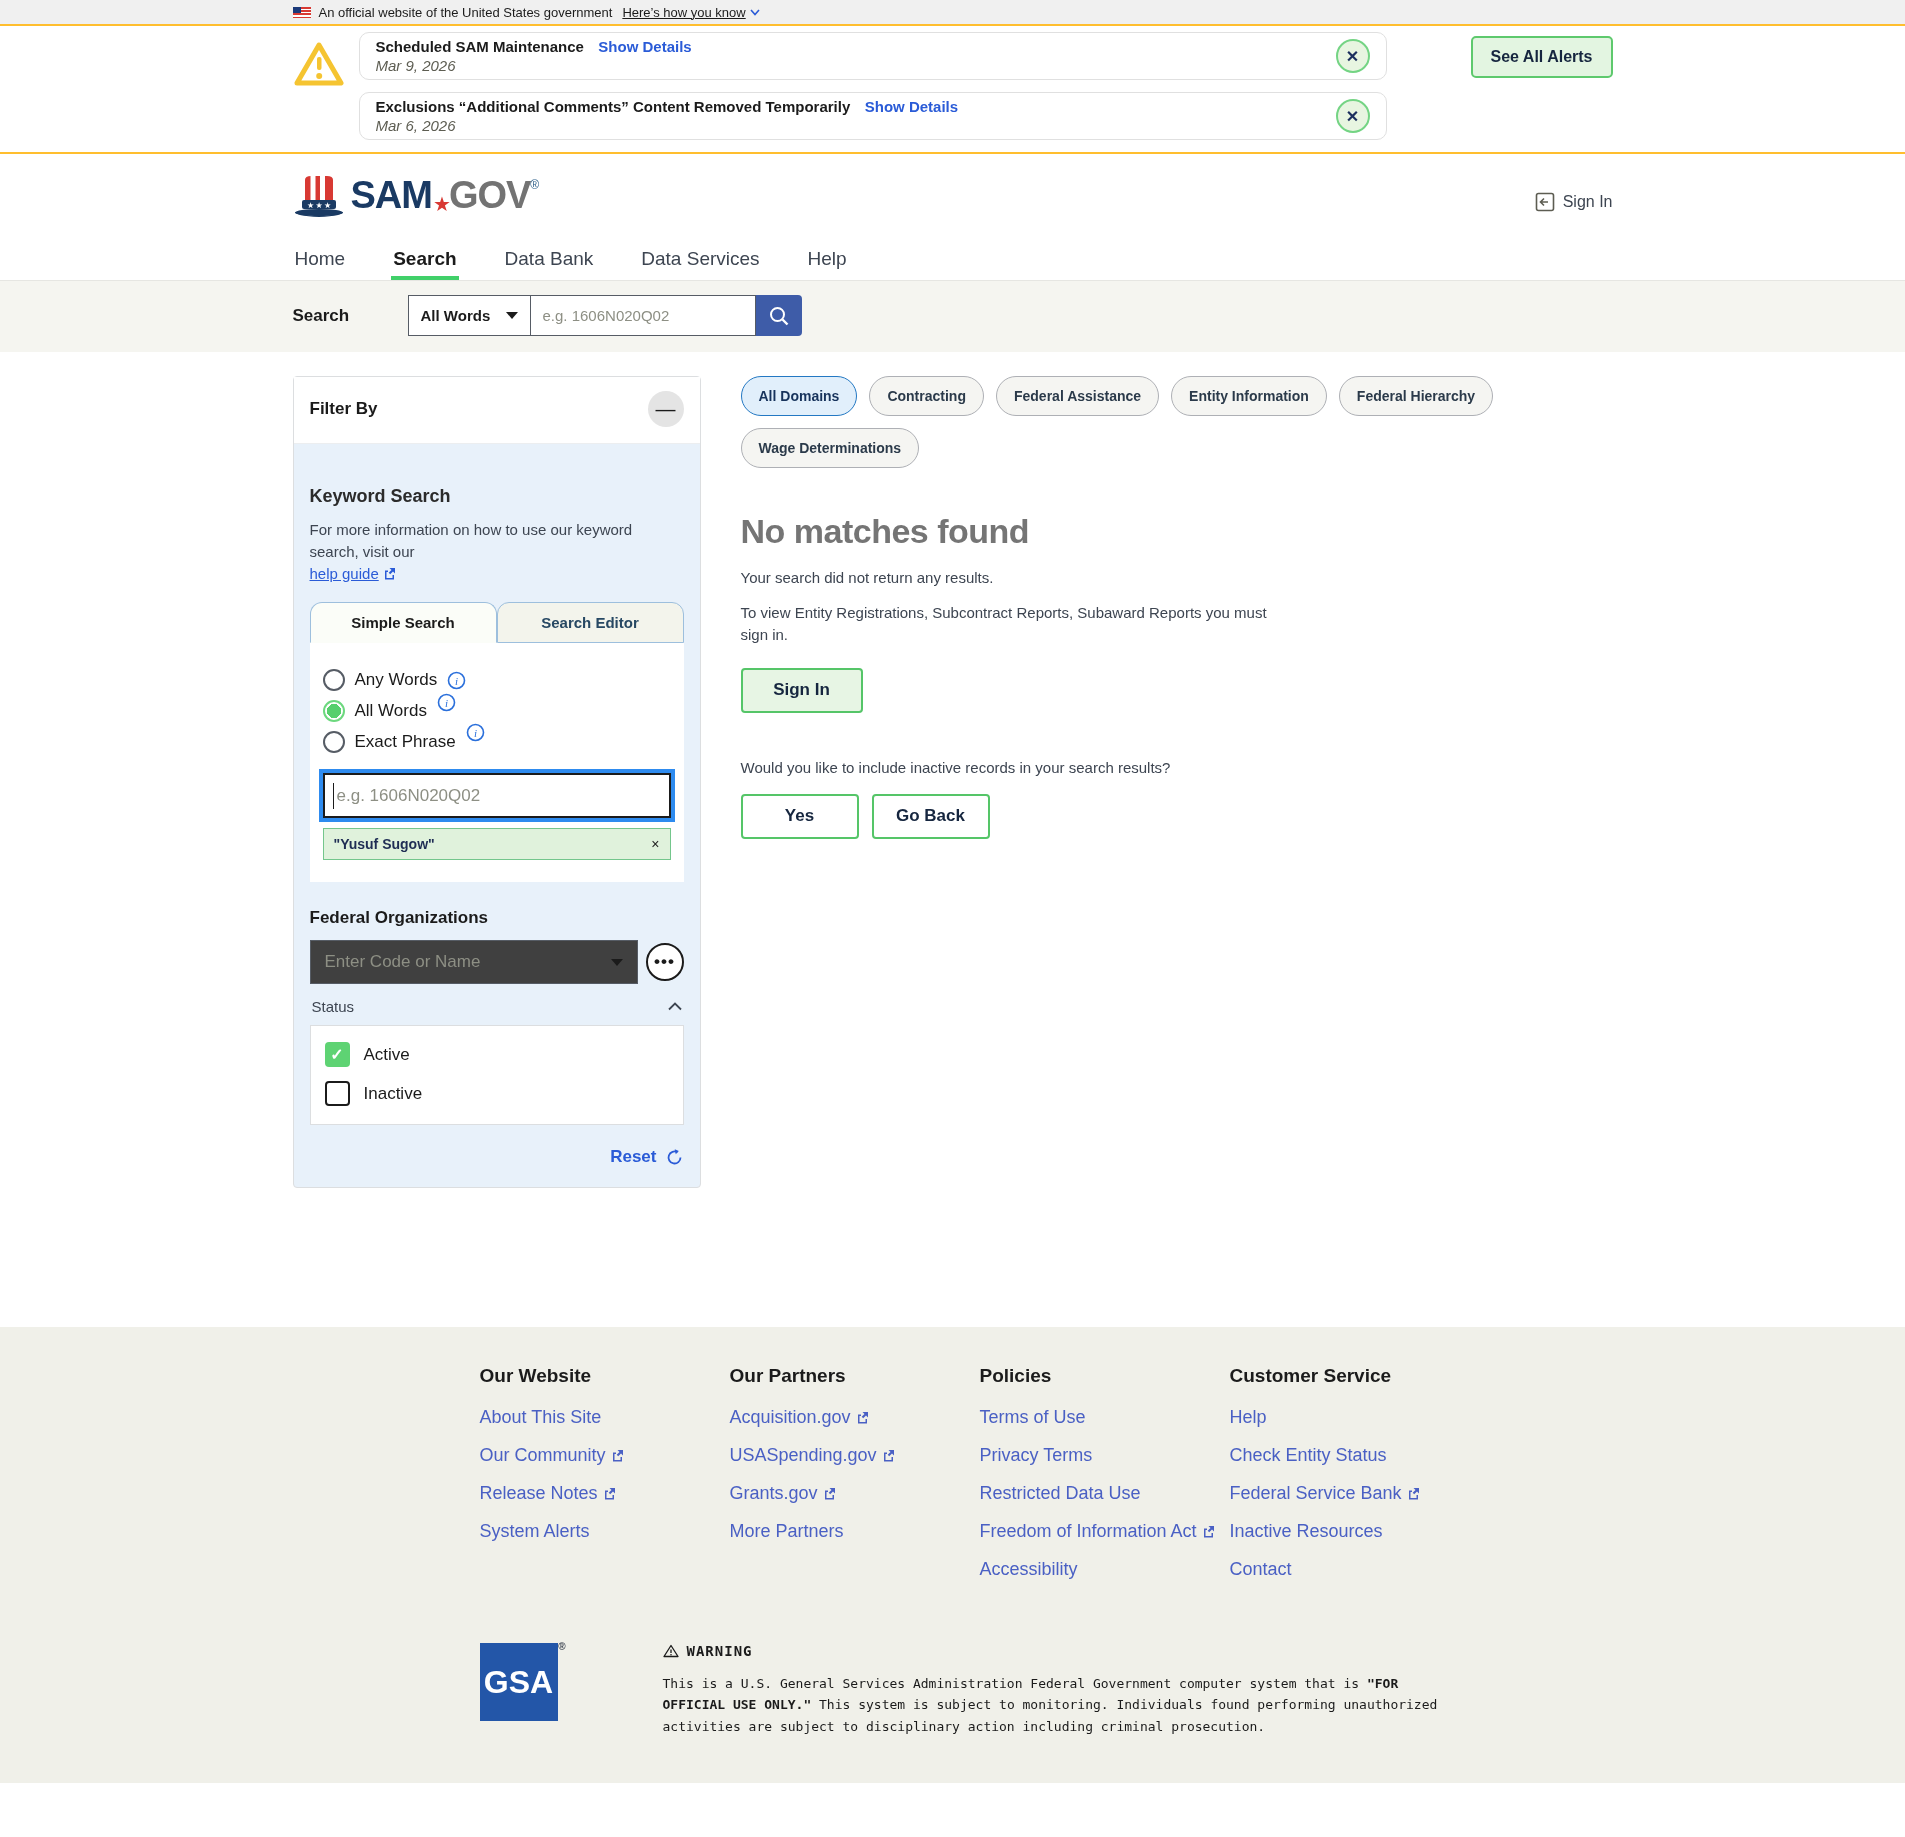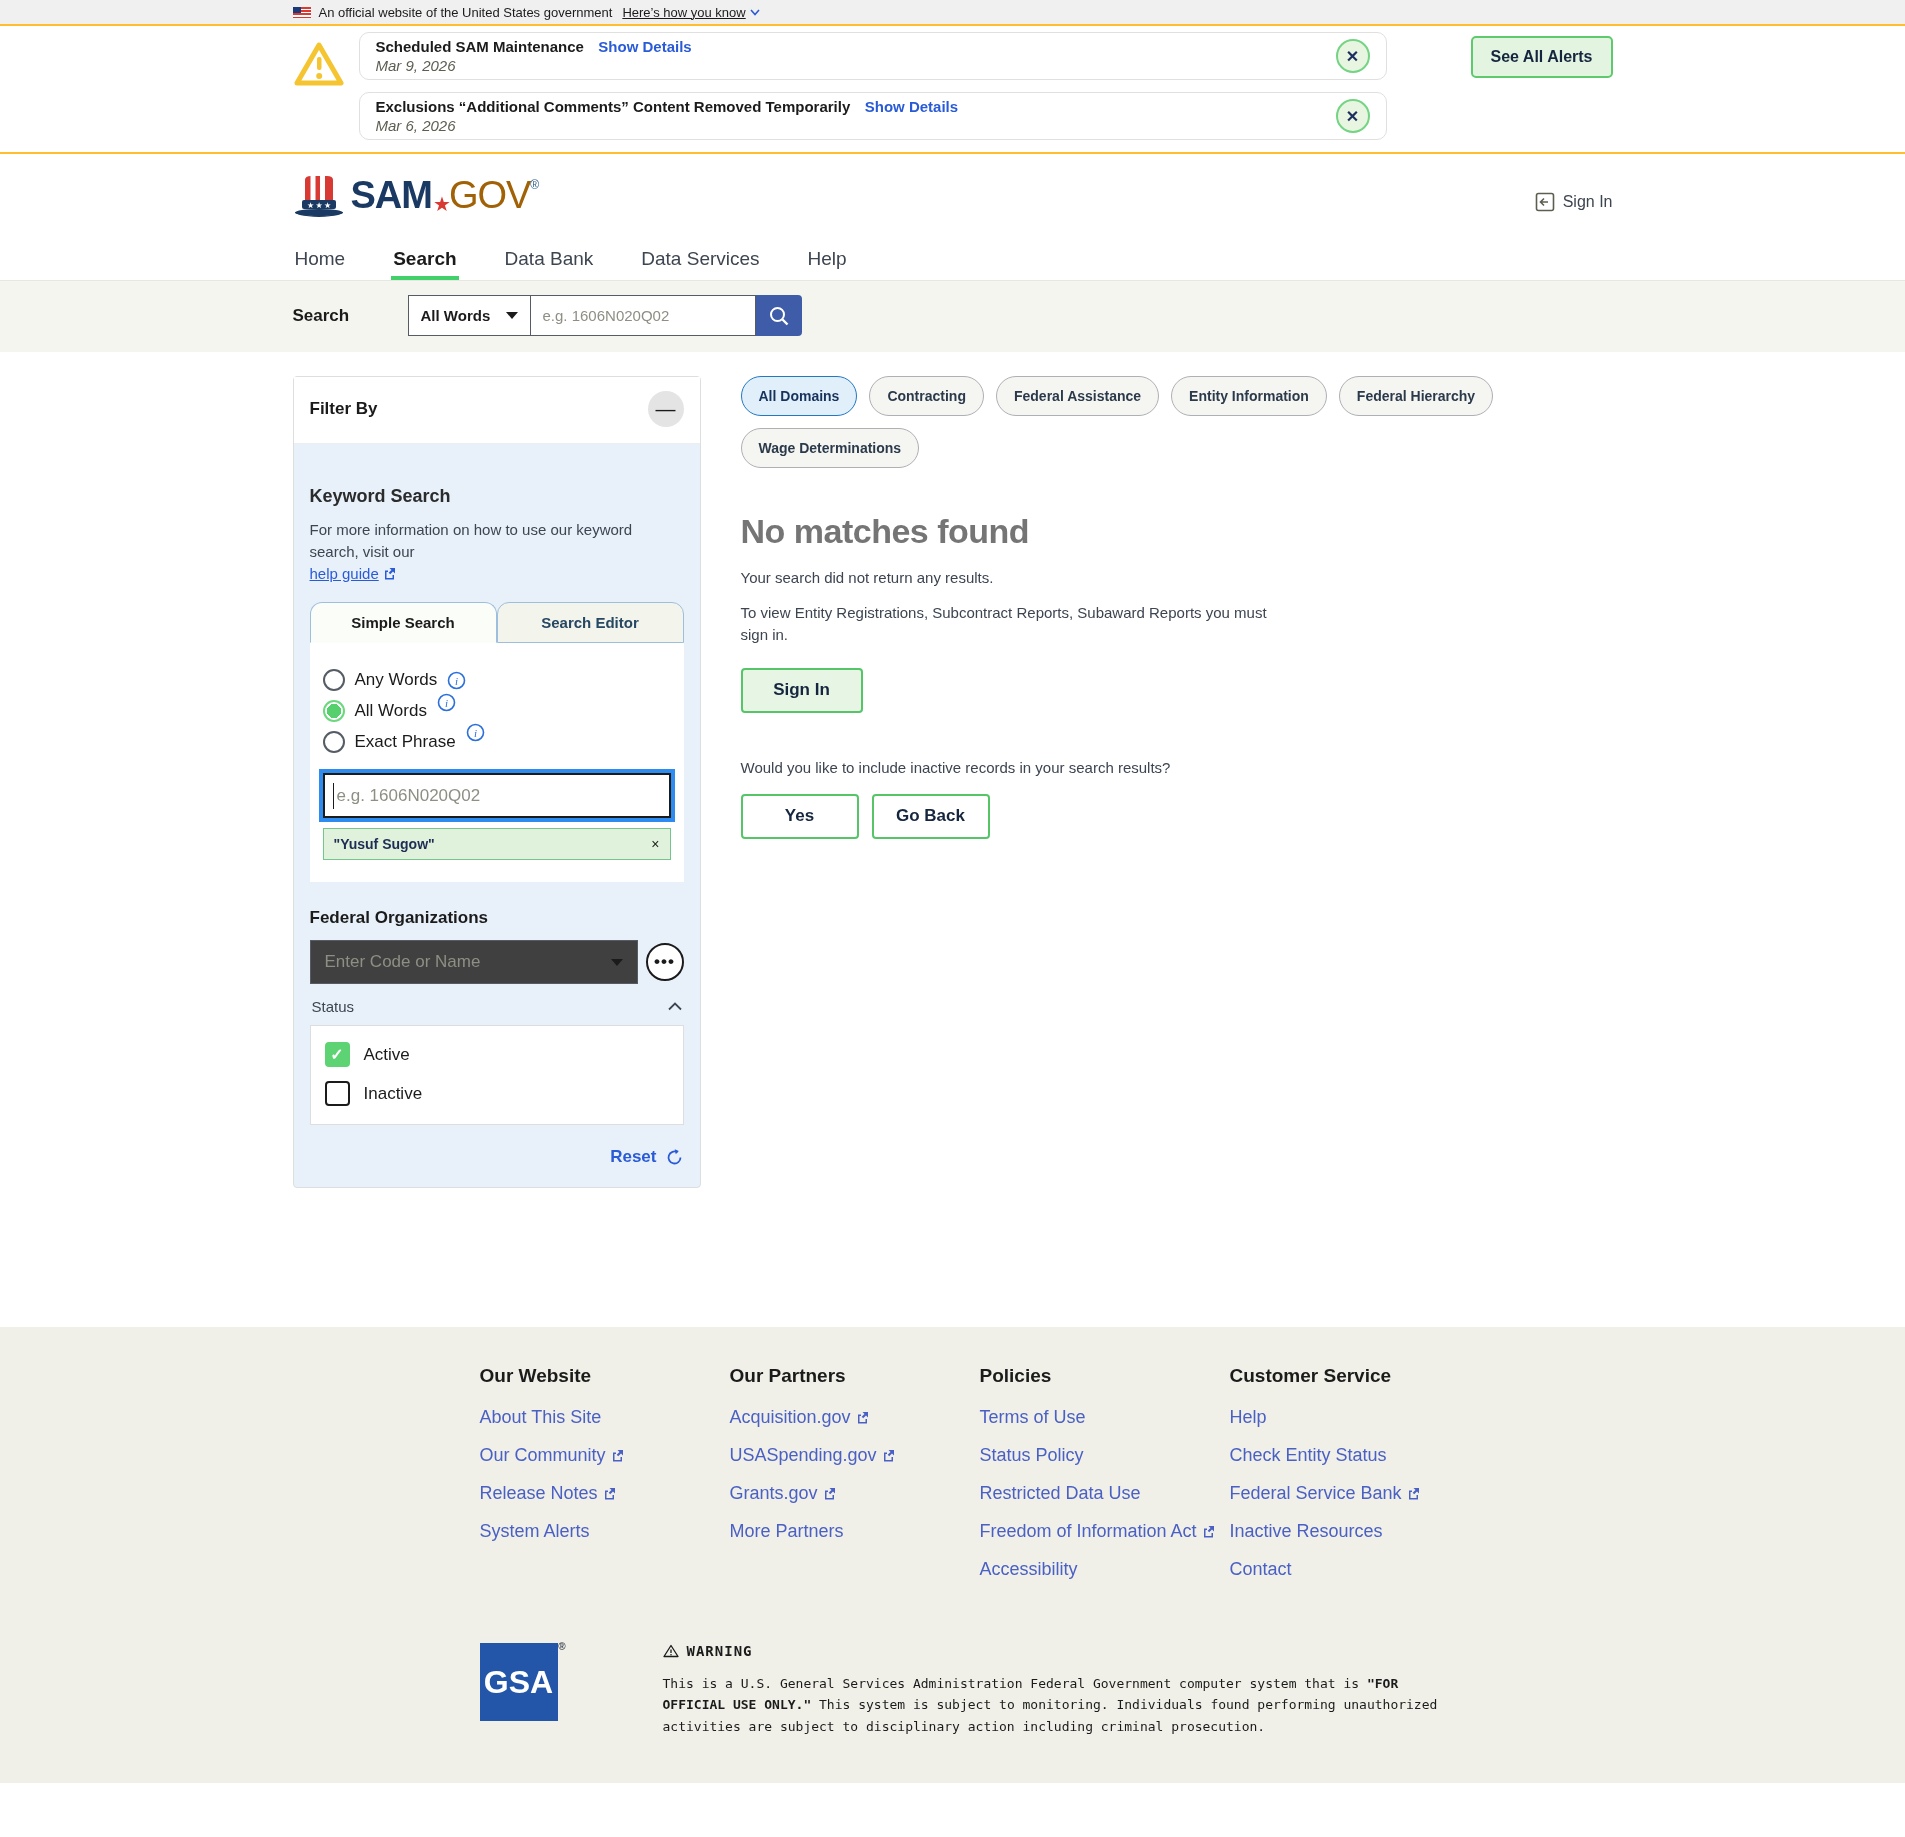--- a/index.html
+++ b/index.html
@@ -33,21 +33,21 @@
   .close-btn { width:34px; height:34px; border-radius:50%; background:#e8f5e1; border:2px solid #74d484;
     color:#1c2f5e; font-size:16px; font-weight:bold; display:flex; align-items:center; justify-content:center;
     cursor:pointer; flex:0 0 auto; margin-left:20px; }
   .see-all { margin-left:auto; margin-top:4px; background:#e3f5e1; border:2px solid #5ec96d; border-radius:5px;
     color:#16263f; font-size:16px; font-weight:bold; padding:10px 18px; cursor:pointer; }
 
   
   .site-header .container { padding:20px 0 4px; height:92px; }
   .logo { display:flex; align-items:flex-start; }
   .logo-sam { font-size:38px; font-weight:bold; color:#1a3a63; letter-spacing:-1px; margin-left:6px; }
-  .logo-gov { font-size:38px; color:#a16207; letter-spacing:-1px; }
+  .logo-gov { font-size:38px; color:#737373; letter-spacing:-1px;font-weight:bold; }
   .logo-star { color:#d83933; font-size:20px; margin:18px -2px 0 1px; }
   .logo-reg { font-size:12px; color:#2c5f8a; margin-top:4px; }
   .signin-top { position:absolute; right:0; top:38px; display:flex; align-items:center; gap:8px;
     font-size:16px; color:#3d4551; text-decoration:none; cursor:pointer; }
 
   
   .main-nav { border-bottom:1px solid #e6e6e2; }
   .main-nav .container { display:flex; gap:44px; }
   .nav-item { font-size:19px; color:#3d4551; padding:2px 2px 10px; text-decoration:none; position:relative; cursor:pointer; }
   .nav-item.active { font-weight:bold; color:#1b1b1b; }
@@ -461,21 +461,21 @@
         <a class="f-link">
             <span>More Partners</span>
           </a>
       </div>
       <div class="f-col">
         <div class="f-head">Policies</div>
         <a class="f-link">
             <span>Terms of Use</span>
           </a>
         <a class="f-link">
-            <span>Status Policy</span>
+            <span>Privacy Terms</span>
           </a>
         <a class="f-link">
             <span>Restricted Data Use</span>
           </a>
         <a class="f-link">
             <span>Freedom of Information Act</span>
             <span class="icon">
               <svg width="13" height="13" viewBox="0 0 13 13">
                 <path d="M2 3.5 H5 V5 H3.5 V11 H9.5 V8 H11 V12.5 H2 Z" fill="#4a60c4"></path>
                 <path d="M6.5 1 H12 V6.5 L10 4.5 L7.2 7.3 L5.7 5.8 L8.5 3 Z" fill="#4a60c4"></path>

